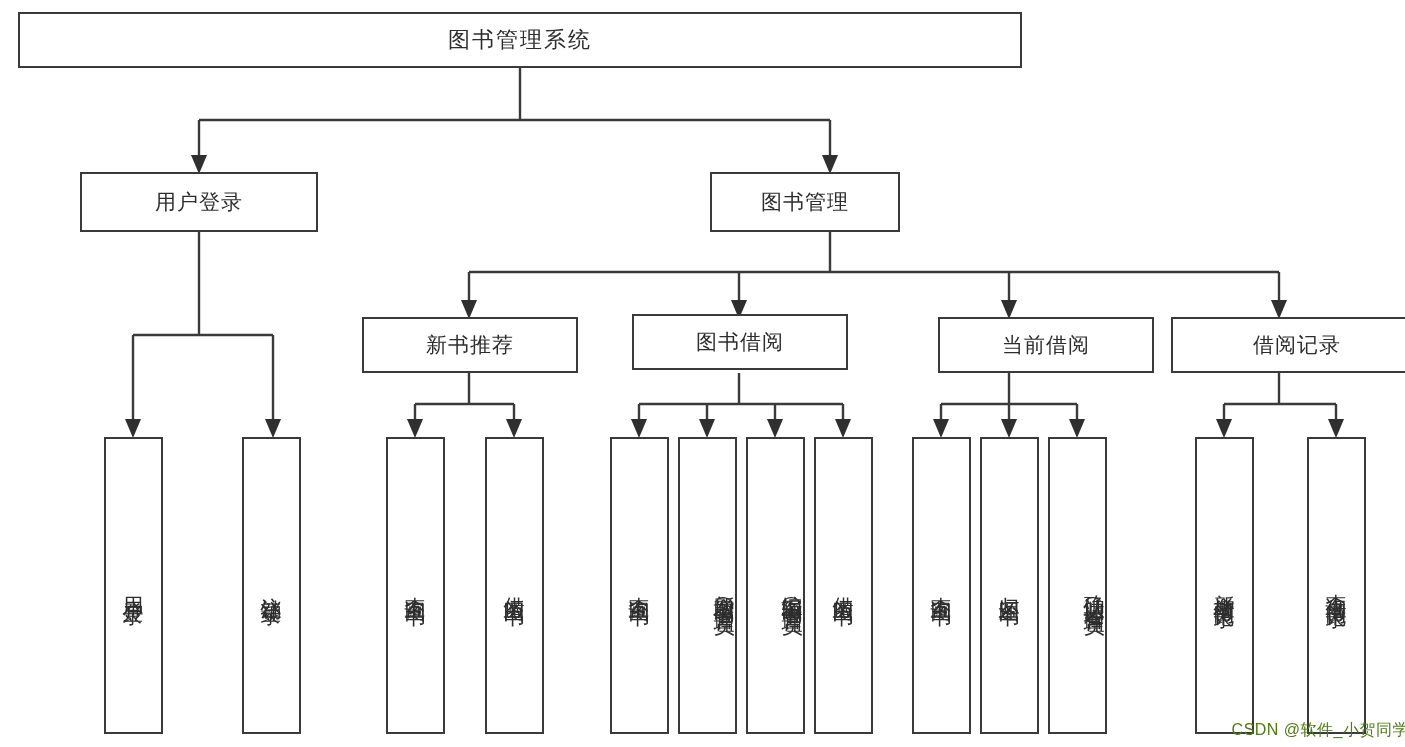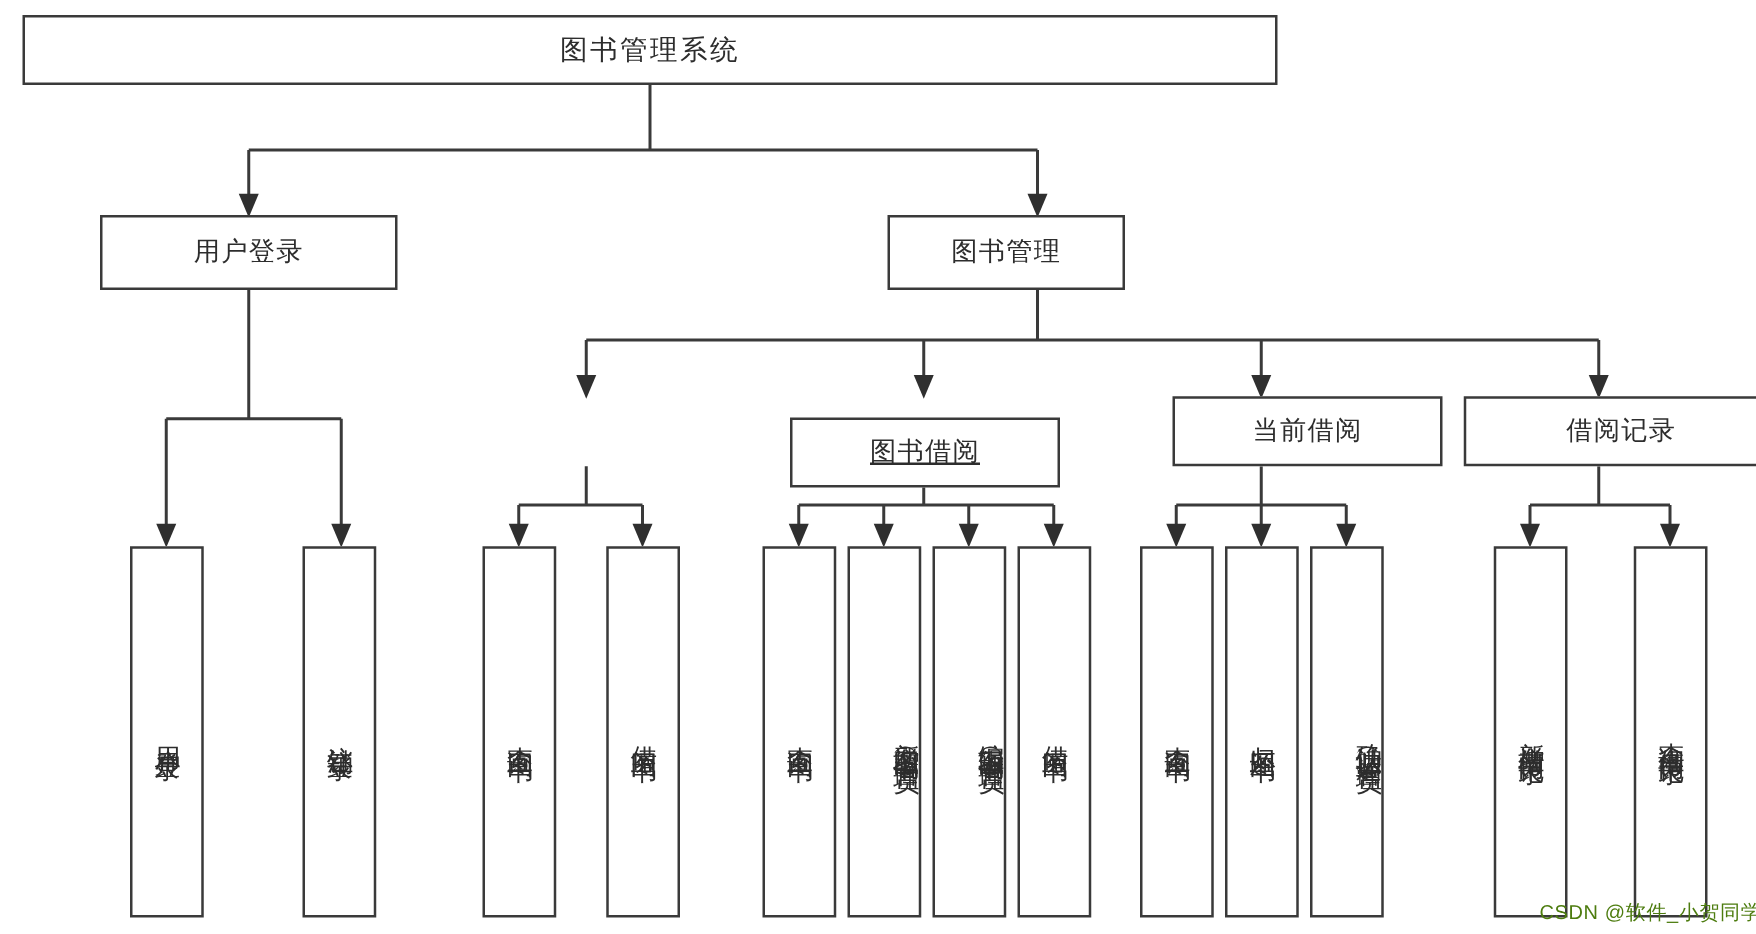--- a/index.html
+++ b/index.html
@@ -152,22 +152,23 @@
     <polygon class="conn-arrow" points="1216,419 1232,419 1224,438"></polygon>
     <polygon class="conn-arrow" points="1328,419 1344,419 1336,438"></polygon>
   </svg>
 
   <div class="node node-h node-title" style="left:18px; top:12px; width:1004px; height:56px;">图书管理系统</div>
 
   <div class="node node-h" style="left:80px; top:172px; width:238px; height:60px;">用户登录</div>
 
   <div class="node node-h" style="left:710px; top:172px; width:190px; height:60px;">图书管理</div>
 
-
-  <div class="node node-h" style="left:632px; top:334px; width:216px; height:56px;text-decoration:underline;">图书借阅</div>
+  <div class="node node-h" style="left:362px; top:317px; width:216px; height:56px;">新书推荐</div>
+
+  <div class="node node-h" style="left:632px; top:314px; width:216px; height:56px;">图书借阅</div>
 
   <div class="node node-h" style="left:901px; top:317px; width:216px; height:56px;margin-left:37px;">当前借阅</div>
 
   <div class="node node-h" style="left:1171px; top:317px; width:252px; height:56px;">借阅记录</div>
 
   <div class="node node-v short" style="left:104px; top:437px; width:59px; height:297px;">用户登录</div>
 
   <div class="node node-v short" style="left:242px; top:437px; width:59px; height:297px;">注销登录</div>
 
   <div class="node node-v short" style="left:386px; top:437px; width:59px; height:297px;">查询图书</div>

